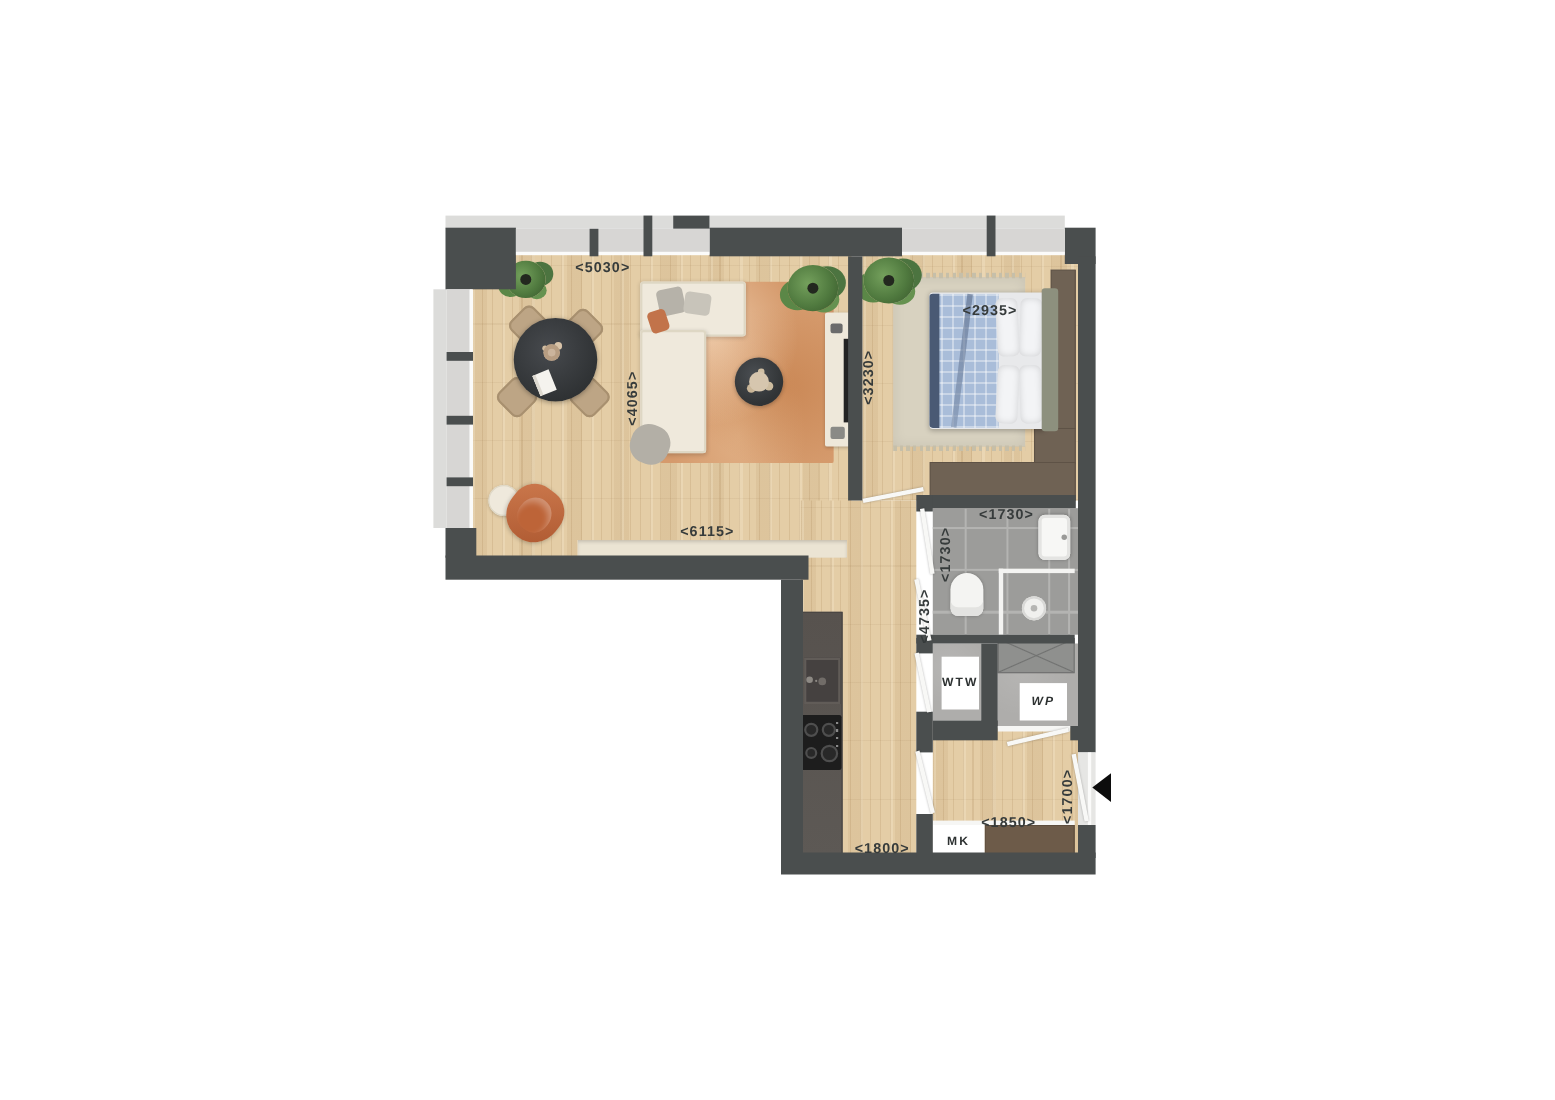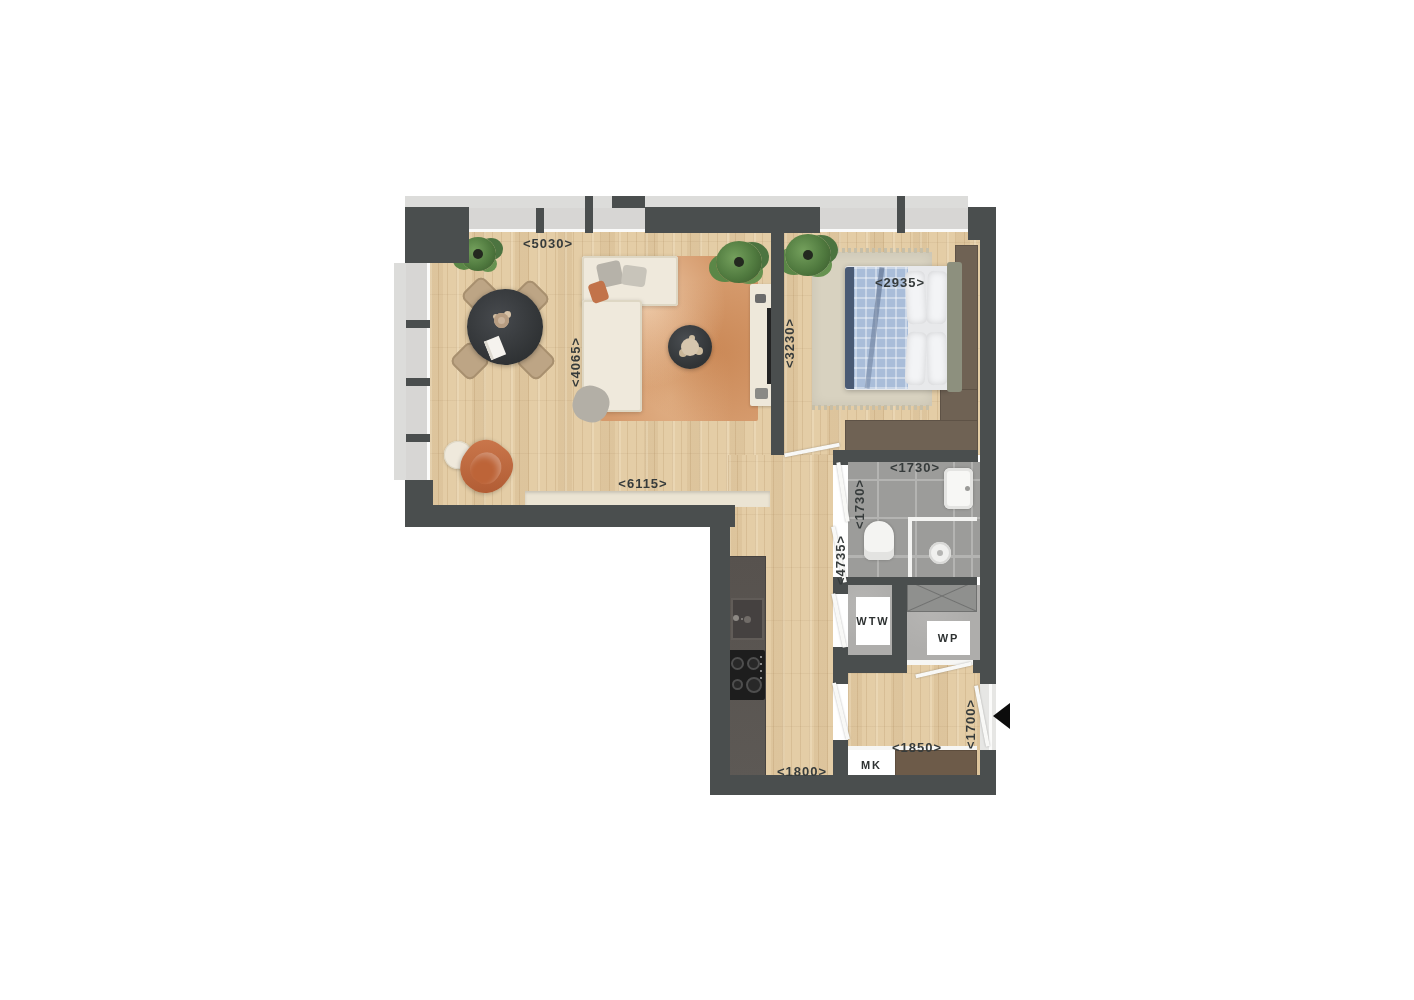--- a/index.html
+++ b/index.html
@@ -137,21 +137,21 @@
   <div class="abs furn" style="left:908px;top:517px;width:4px;height:61px;background:#f4f4f2;z-index:21;"></div>
   <div class="abs furn" style="left:929px;top:542px;width:22px;height:22px;border-radius:50%;background:#f0f0ee;z-index:21;box-shadow:inset 0 0 0 2px #d9d9d7;"></div>
   <div class="abs furn" style="left:937px;top:550px;width:6px;height:6px;border-radius:50%;background:#b5b5b3;z-index:22;"></div>
 
   <div class="abs furn" style="left:907px;top:580px;width:70px;height:32px;background:#8f908e;box-sizing:border-box;border:1px solid #707170;z-index:21;
     background-image:linear-gradient(to top right, rgba(0,0,0,0) calc(50% - 1px), #707170 50%, rgba(0,0,0,0) calc(50% + 1px)),
                      linear-gradient(to bottom right, rgba(0,0,0,0) calc(50% - 1px), #707170 50%, rgba(0,0,0,0) calc(50% + 1px));"></div>
   <div class="abs unitbox" style="left:856px;top:597px;width:34px;height:48px;">
       <span>WTW</span>
     </div>
-  <div class="abs unitbox" style="left:927px;top:621px;width:43px;height:34px;">
+  <div class="abs unitbox" style="left:927px;top:621px;width:43px;height:34px;font-style:italic;">
       <span>WP</span>
     </div>
   <div class="abs unitbox" style="left:848px;top:750px;width:47px;height:30px;">
       <span>MK</span>
     </div>
 
   <div class="abs furn" style="left:895px;top:750px;width:82px;height:30px;background:#6d5b49;box-shadow:inset 0 0 0 1px #5d4d3d;"></div>
   <div class="abs thresh" style="left:848px;top:746px;width:129px;height:4px;"></div>
   <div class="abs thresh" style="left:907px;top:660px;width:66px;height:5px;"></div>
 

